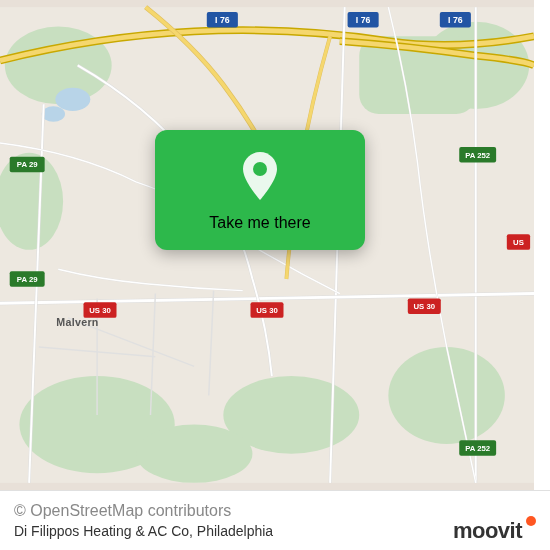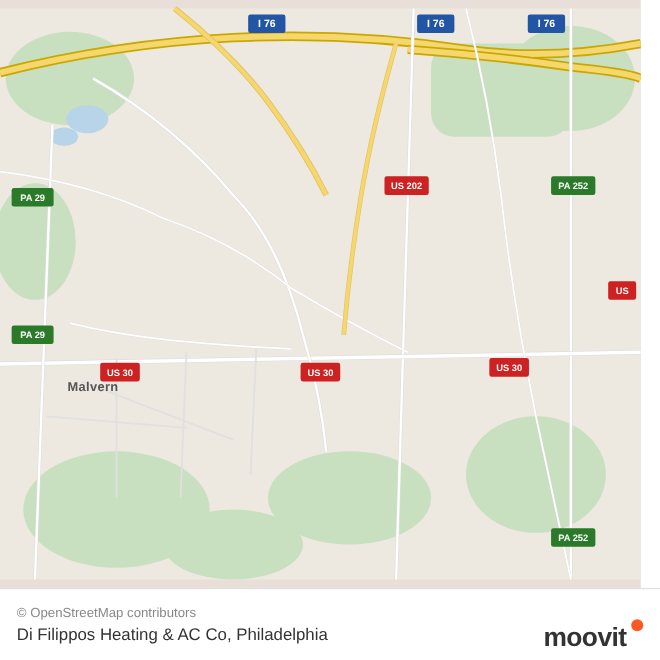--- a/index.html
+++ b/index.html
@@ -55,21 +55,21 @@
       position: absolute;
       bottom: 0;
     }
 
     #business-info {
       display: flex;
       flex-direction: column;
     }
 
     #osm-attribution {
-      font-size: 11px;
+      font-size: 16px;
       color: #888888;
       margin-bottom: 3px;
     }
 
     #business-name {
       font-size: 14px;
       color: #333333;
       font-weight: 500;
     }
 
@@ -198,20 +198,28 @@
 
     <rect x="473" y="446" width="38" height="16" rx="2" fill="#2a7a2a"></rect>
     <text x="492" y="457" text-anchor="middle" font-size="8" font-weight="bold" fill="white">PA 252</text>
 
     <rect x="522" y="234" width="24" height="16" rx="2" fill="#cc2222"></rect>
     <text x="534" y="245" text-anchor="middle" font-size="8" font-weight="bold" fill="white">US</text>
 
     <text x="58" y="328" font-size="11" font-weight="bold" fill="#555555" letter-spacing="0.3">Malvern</text>
   </svg>
 
+  <div id="cta-overlay">
+
+    <svg id="location-pin" viewBox="0 0 44 52" xmlns="http://www.w3.org/2000/svg">
+      <path d="M22 2 C12.6 2 5 9.6 5 19 C5 31 22 50 22 50 C22 50 39 31 39 19 C39 9.6 31.4 2 22 2 Z" fill="white" opacity="0.9"></path>
+      <circle cx="22" cy="19" r="7" fill="#2db84b"></circle>
+    </svg>
+    <span id="cta-text">Take me there</span>
+  </div>
 </div>
 
 <div id="info-bar">
   <div id="business-info">
     <span id="osm-attribution">© OpenStreetMap contributors</span>
     <span id="business-name">Di Filippos Heating &amp; AC Co, Philadelphia</span>
   </div>
   <div id="moovit-logo">
     <span class="moovit-text">moovit</span>
     <span class="moovit-dot"></span>

